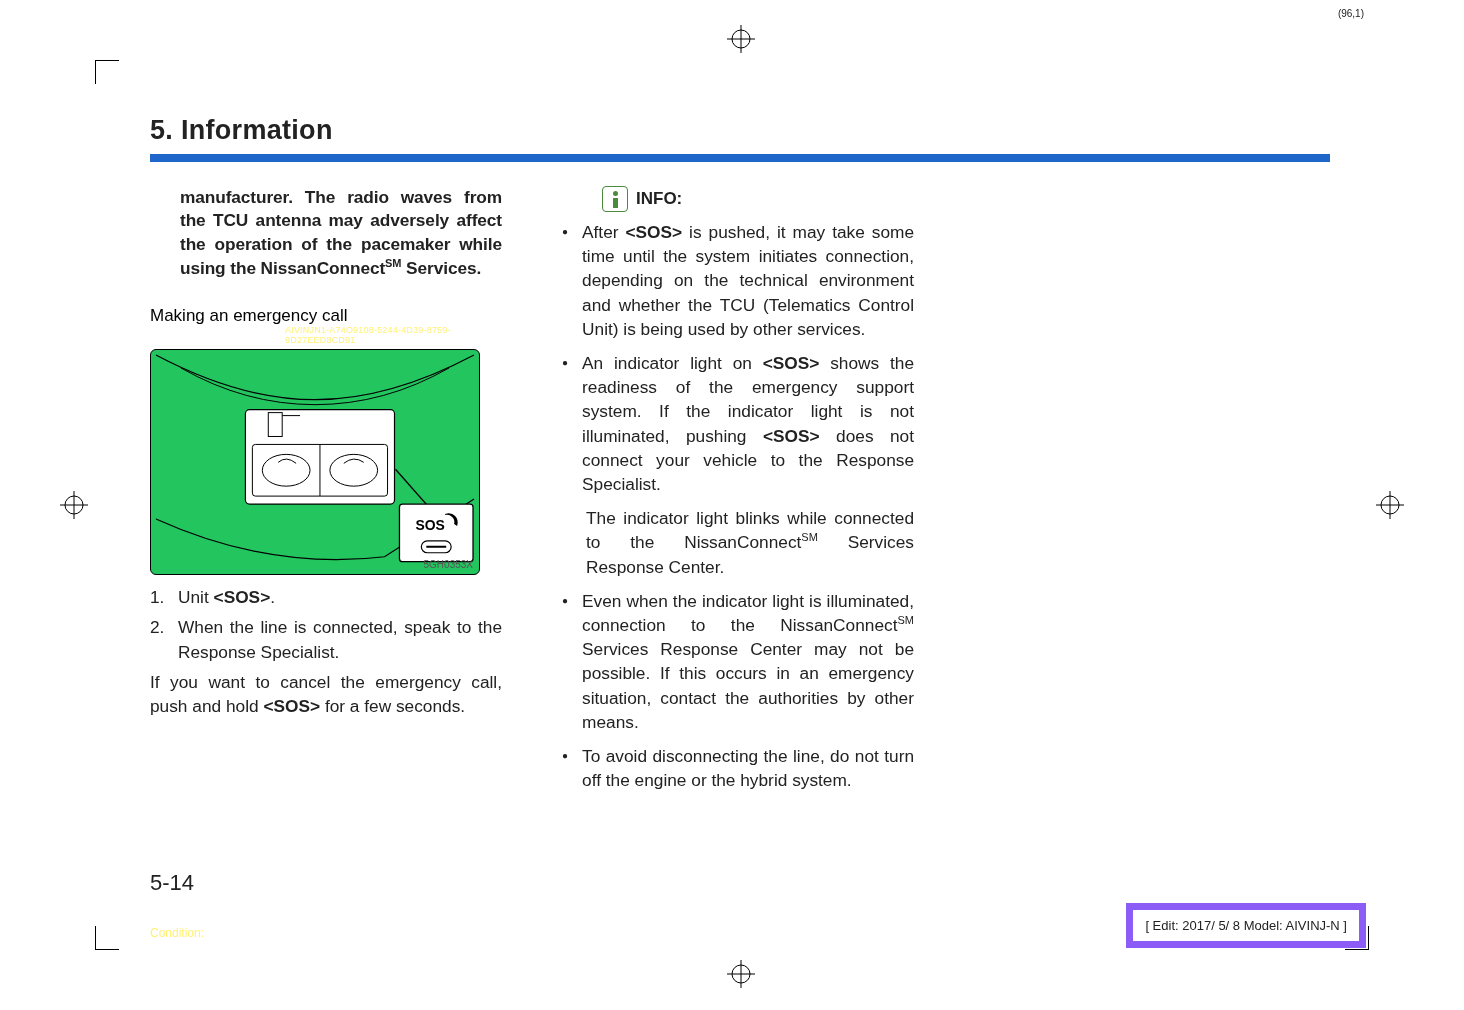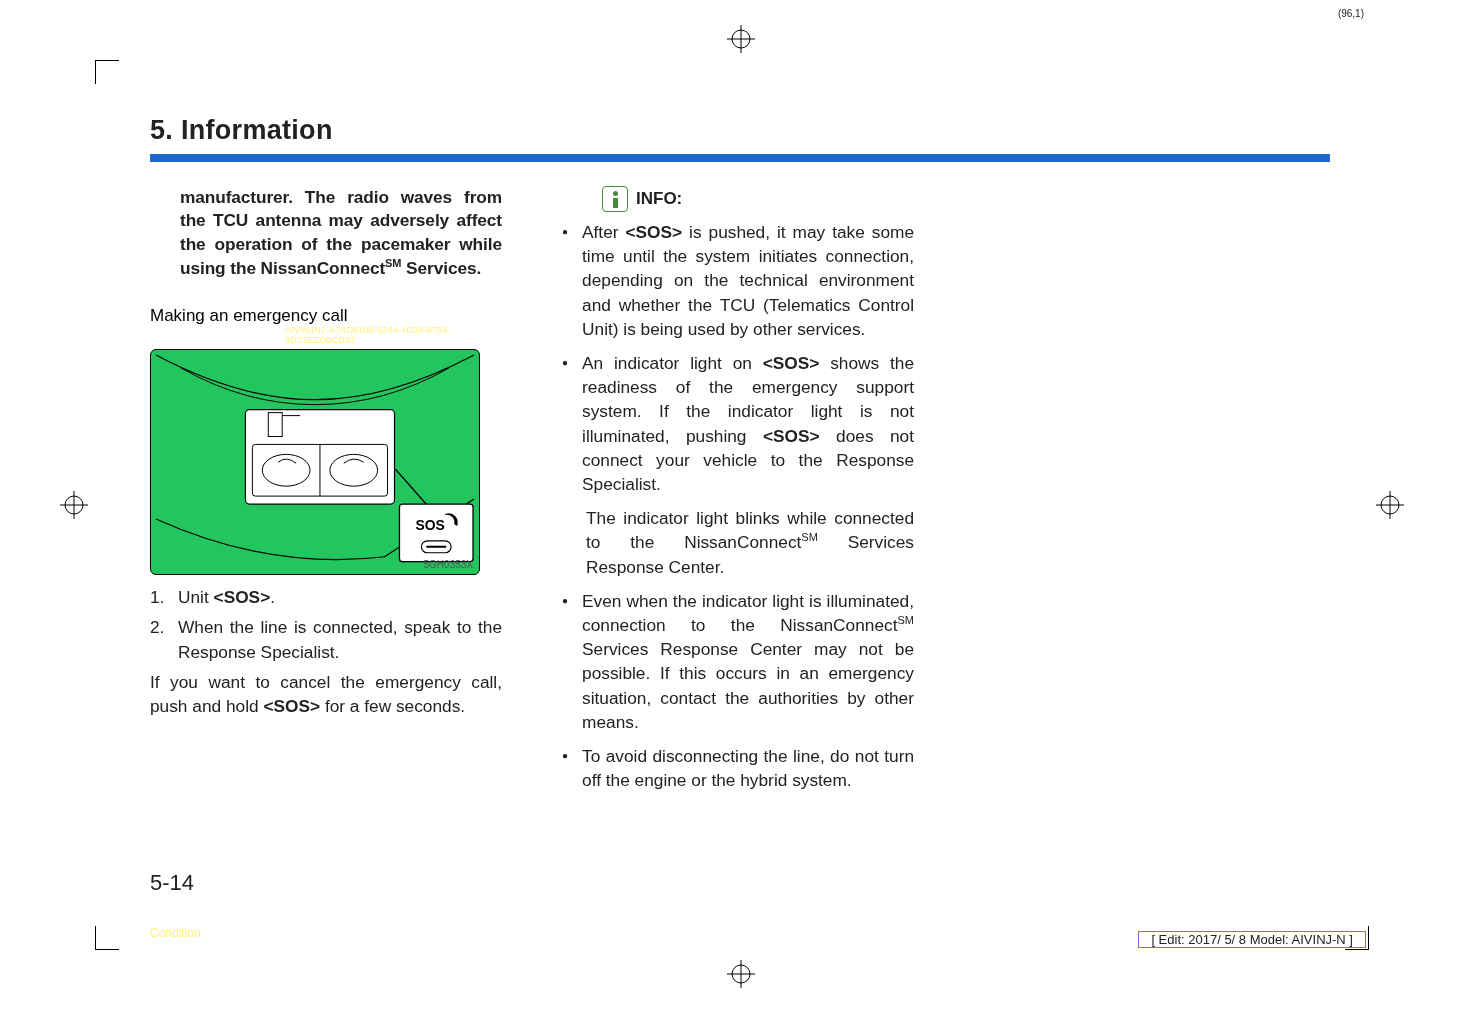--- a/index.html
+++ b/index.html
@@ -133,22 +133,22 @@
     position: absolute;
     left: 150px;
     bottom: 70px;
     color: #fff176;
     font-size: 12px;
   }
   .editbox {
     position: absolute;
     right: 98px;
     bottom: 62px;
-    border: 1px solid #8b5cf6;
-    padding: 0 12px;
+    border: 7px solid #8b5cf6;
+    padding: 8px 12px;
     font-size: 13px;
   }
 </style>
 </head>
 <body>
 
 <div class="page">
 
   <div class="topmark">(96,1)</div>
 

